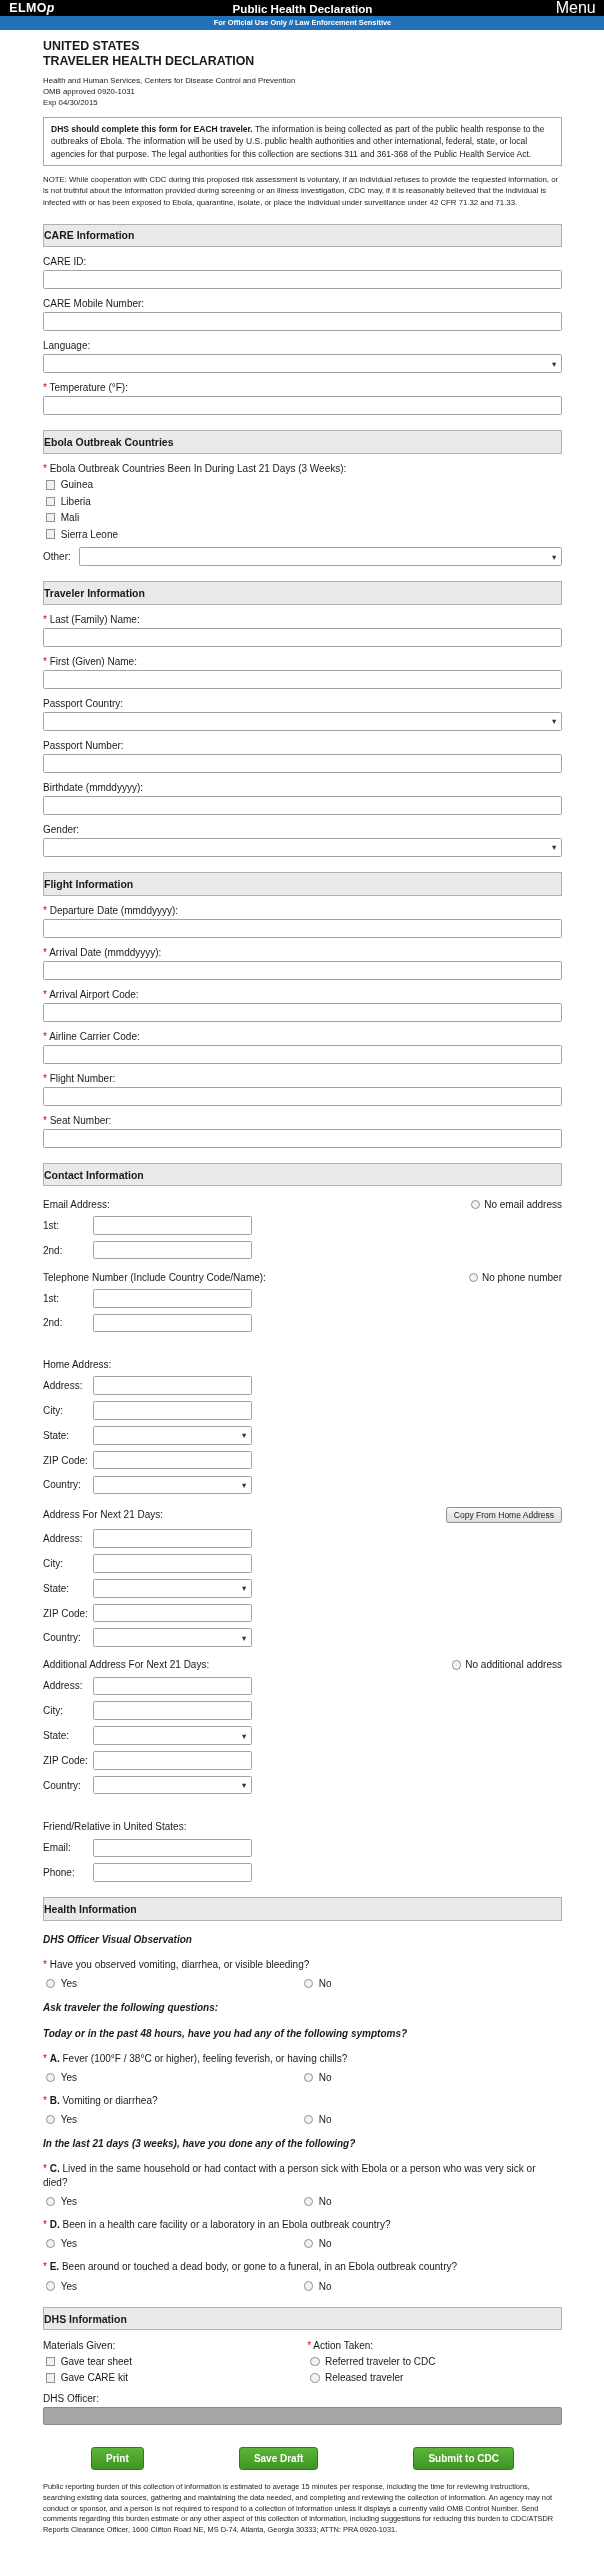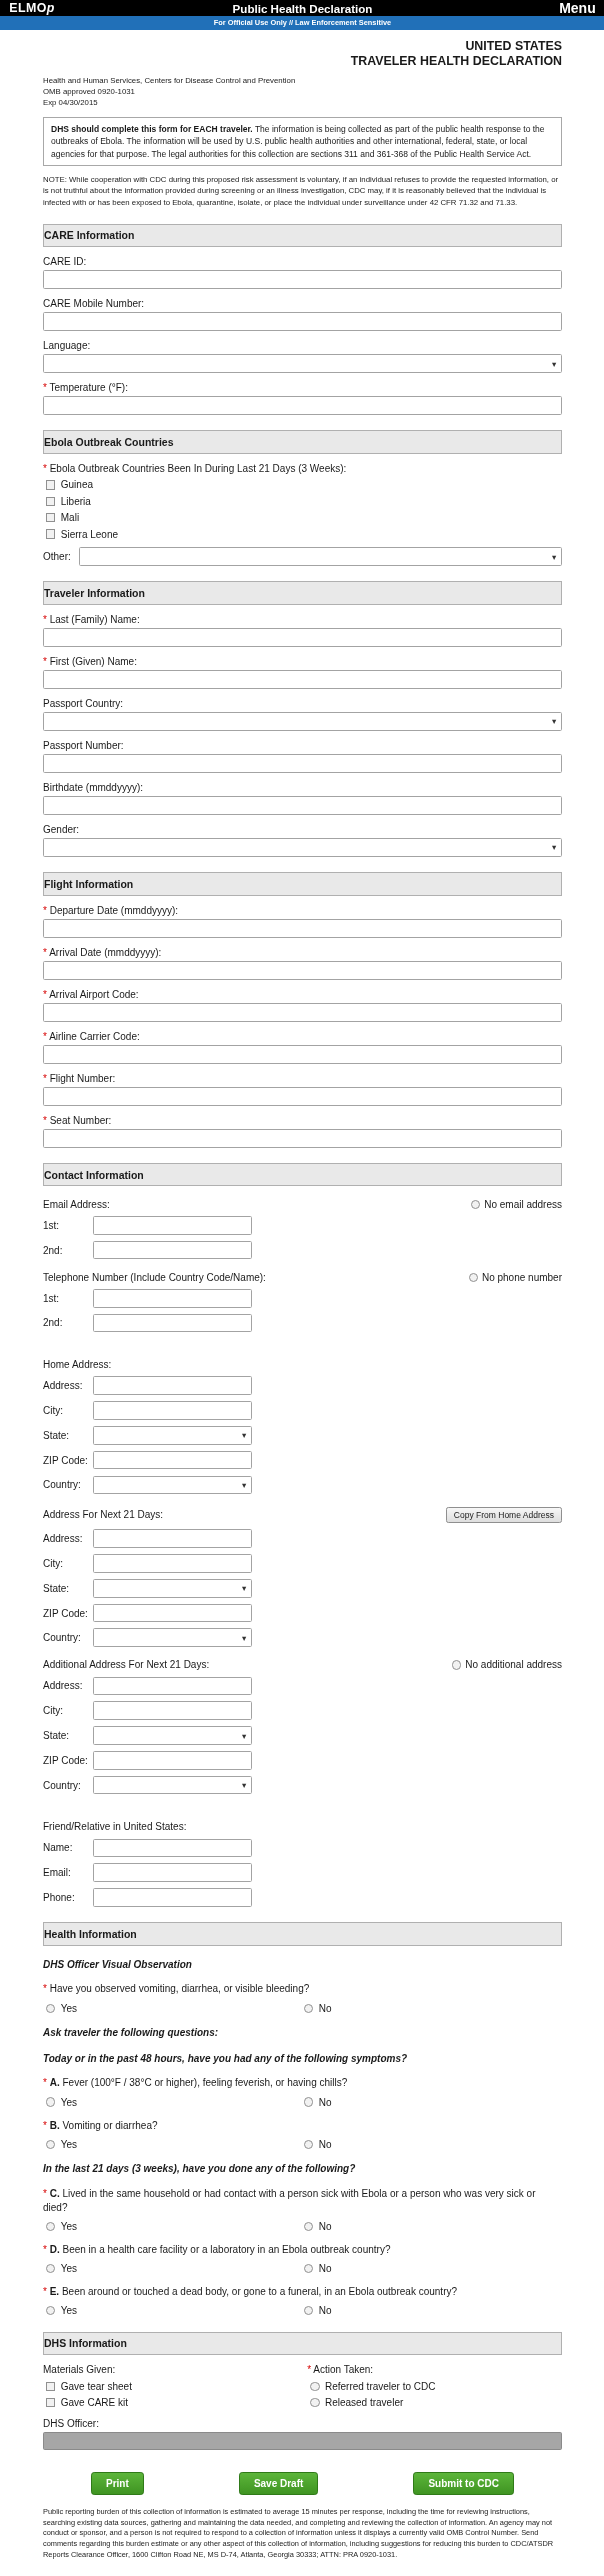--- a/index.html
+++ b/index.html
@@ -5,26 +5,26 @@
   html { background:#fff; }
   body {
     margin:0; width:605px; min-height:2576px; background:#ffffff;
     font-family:"Liberation Sans", sans-serif; font-size:10px; color:#1a1a1a;
   }
   
   .topbar { background:#000; height:16px; display:flex; align-items:center; position:relative; padding:0 9.3px; color:#fff; }
   .logo { font-size:12.4px; font-weight:bold; z-index:1; letter-spacing:0.4px; }
   .logo-sub { font-style:italic; }
   .topbar-title { position:absolute; left:0; right:0; text-align:center; font-size:11.6px; font-weight:bold; }
-  .menu { margin-left:auto; font-size:14px; font-weight:bold; cursor:pointer; z-index:1; }
+  .menu { margin-left:auto; font-size:16px; font-weight:normal; cursor:pointer; z-index:1; }
   .banner { background:#2170b8; color:#fff; font-size:7.4px; font-weight:bold; text-align:center; padding:2.3px 0; }
 
   .content { padding:0 43px 18.6px; }
 
-  .main-title { text-align:right; font-weight:bold; font-size:12.4px; line-height:1.25; }
+  .main-title { text-align:left; font-weight:bold; font-size:12.4px; line-height:1.25; }
   .title-wrap { margin-top:9.3px; }
   .small-info { font-size:7.8px; line-height:1.4; }
   .info-wrap { margin-top:6.2px; }
   .instruction-box { border:0.8px solid #a8a8a8; padding:5.4px 7px; font-size:8.5px; line-height:1.45; margin:7.8px 0 0; }
   .note { font-size:7.8px; line-height:1.45; margin:7.8px 0 0; color:#222; }
 
   .section-header { margin-top:15.5px; background:#e9e9e9; border:0.8px solid #b0b0b0; font-weight:bold; font-size:10.5px; padding:4.7px 0; }
 
   .field { margin-top:9.3px; }
   .field-label { margin-bottom:3.1px; }
@@ -319,24 +319,20 @@
     </div>
     <div class="inline-field">
       <div class="inline-label">Country:</div>
       <div class="select short">
           <span class="select-arrow">▾</span>
         </div>
     </div>
 
     <div class="group-label">Friend/Relative in United States:</div>
     <div class="inline-field">
-      <div class="inline-label">Name:</div>
-      <input type="text" class="text-input short" style="">
-    </div>
-    <div class="inline-field">
       <div class="inline-label">Email:</div>
       <input type="text" class="text-input short" style="">
     </div>
     <div class="inline-field">
       <div class="inline-label">Phone:</div>
       <input type="text" class="text-input short" style="">
     </div>
 
     <div class="section-header">Health Information</div>
 

